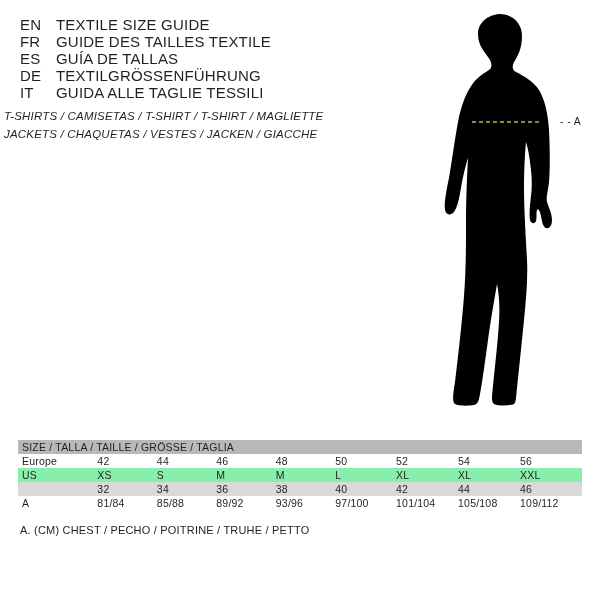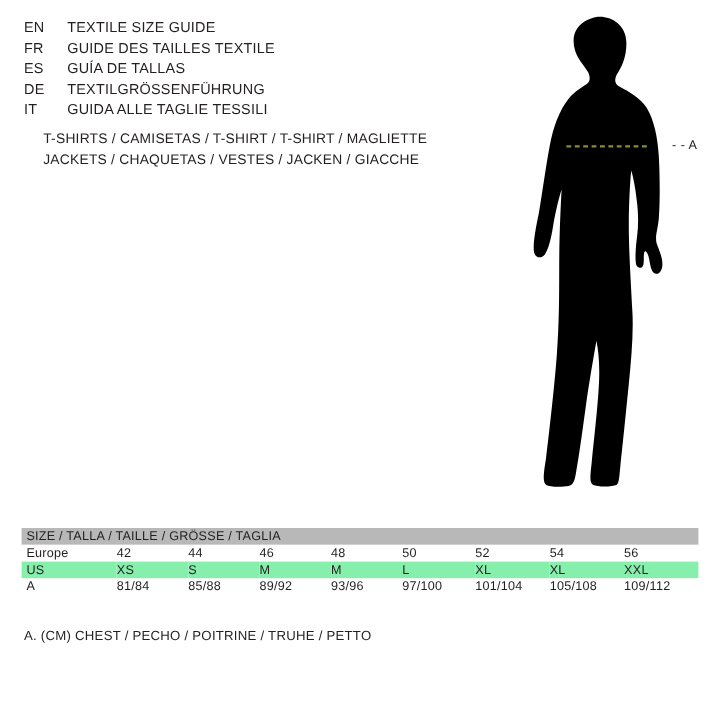--- a/index.html
+++ b/index.html
@@ -24,39 +24,40 @@
   .lang-block {
     position: absolute;
     left: 20px;
     top: 16px;
     width: 360px;
   }
   .lang-row {
     display: flex;
     align-items: baseline;
     height: 17px;
-    font-size: 12px;
+    font-size: 15px;
     letter-spacing: 0.2px;
   }
   .lang-code {
     width: 36px;
     flex: 0 0 36px;
     text-transform: uppercase;
   }
   .lang-text {
     flex: 1 1 auto;
     text-transform: uppercase;
   }
 
   
   .product-block {
     position: absolute;
-    left: 36px;
+    left: 4px;
     top: 110px;
     width: 380px;
+    font-style: italic;
   }
   .product-line {
     font-size: 11.5px;
     height: 18px;
     letter-spacing: 0.2px;
     text-transform: uppercase;
   }
 
   
   .figure-wrap {
@@ -245,20 +246,31 @@
         <td>US</td>
         <td class="val">XS</td>
         <td class="val">S</td>
         <td class="val">M</td>
         <td class="val">M</td>
         <td class="val">L</td>
         <td class="val">XL</td>
         <td class="val">XL</td>
         <td class="val">XXL</td>
       </tr>
+      <tr class="shade-light">
+        <td></td>
+        <td class="val">32</td>
+        <td class="val">34</td>
+        <td class="val">36</td>
+        <td class="val">38</td>
+        <td class="val">40</td>
+        <td class="val">42</td>
+        <td class="val">44</td>
+        <td class="val">46</td>
+      </tr>
       <tr class="plain">
         <td>A</td>
         <td class="val">81/84</td>
         <td class="val">85/88</td>
         <td class="val">89/92</td>
         <td class="val">93/96</td>
         <td class="val">97/100</td>
         <td class="val">101/104</td>
         <td class="val">105/108</td>
         <td class="val">109/112</td>

